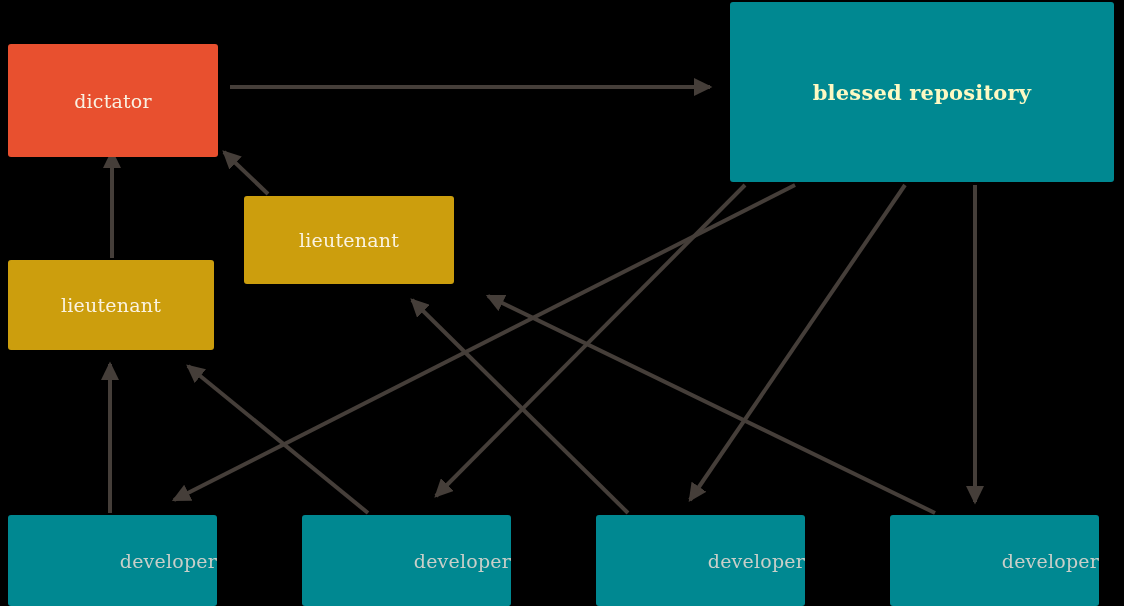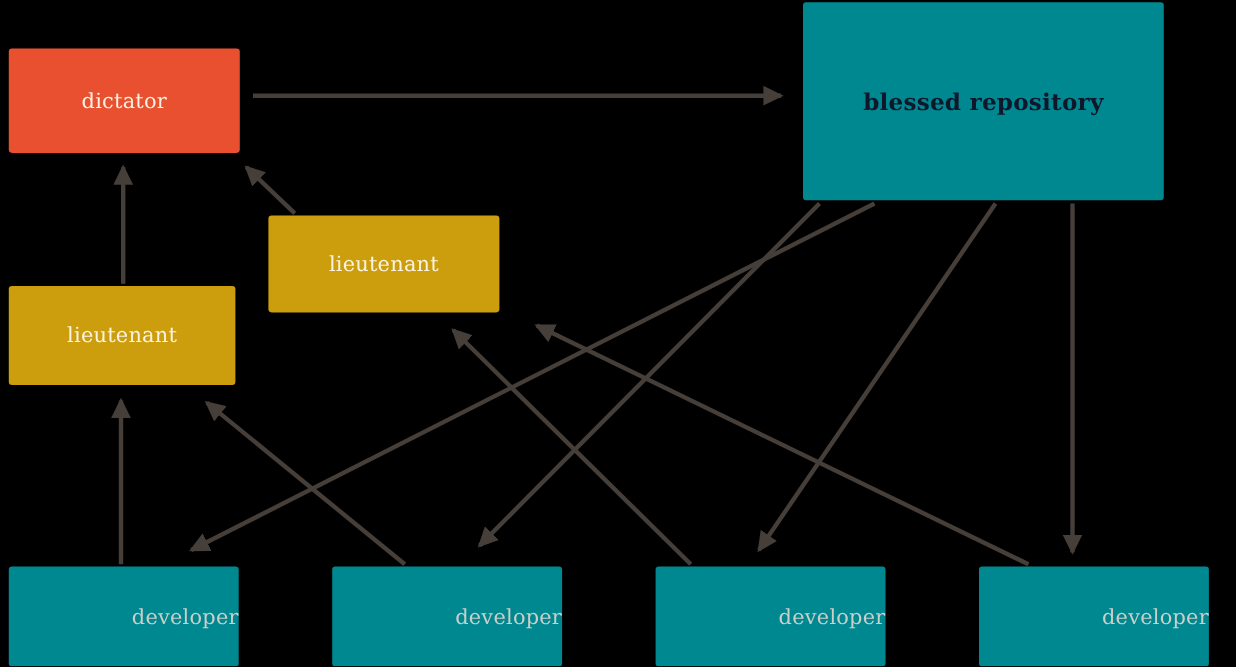--- a/index.html
+++ b/index.html
@@ -22,22 +22,22 @@
     position:absolute;left:0;top:0;width:1124px;height:606px;
   }
   .node{
     position:absolute;
     display:flex;align-items:center;justify-content:center;
     border-radius:3px;
     font-size:19px;
     letter-spacing:.2px;
     text-align:center;
   }
-  #n-dictator{left:8px;top:44px;width:210px;height:95px;background:var(--orange);color:#F9F1E2;}
-  #n-blessed{left:730px;top:2px;width:328px;height:180px;background:var(--teal);color:#0f172a;font-weight:bold;font-size:21px;}
+  #n-dictator{left:8px;top:44px;width:210px;height:113px;background:var(--orange);color:#F9F1E2;}
+  #n-blessed{left:730px;top:2px;width:384px;height:180px;background:var(--teal);color:#fef9c3;font-weight:bold;font-size:21px;}
   #n-lt-upper{left:244px;top:196px;width:210px;height:88px;background:var(--gold);color:#FAF3E1;}
   #n-lt-lower{left:8px;top:260px;width:206px;height:90px;background:var(--gold);color:#FAF3E1;}
   .dev{top:515px;width:209px;height:91px;background:var(--teal);color:#C9CFC9;justify-content:flex-end;}
   #n-dev1{left:8px;}
   #n-dev2{left:302px;}
   #n-dev3{left:596px;}
   #n-dev4{left:890px;}
 </style>
 </head>
 <body>

